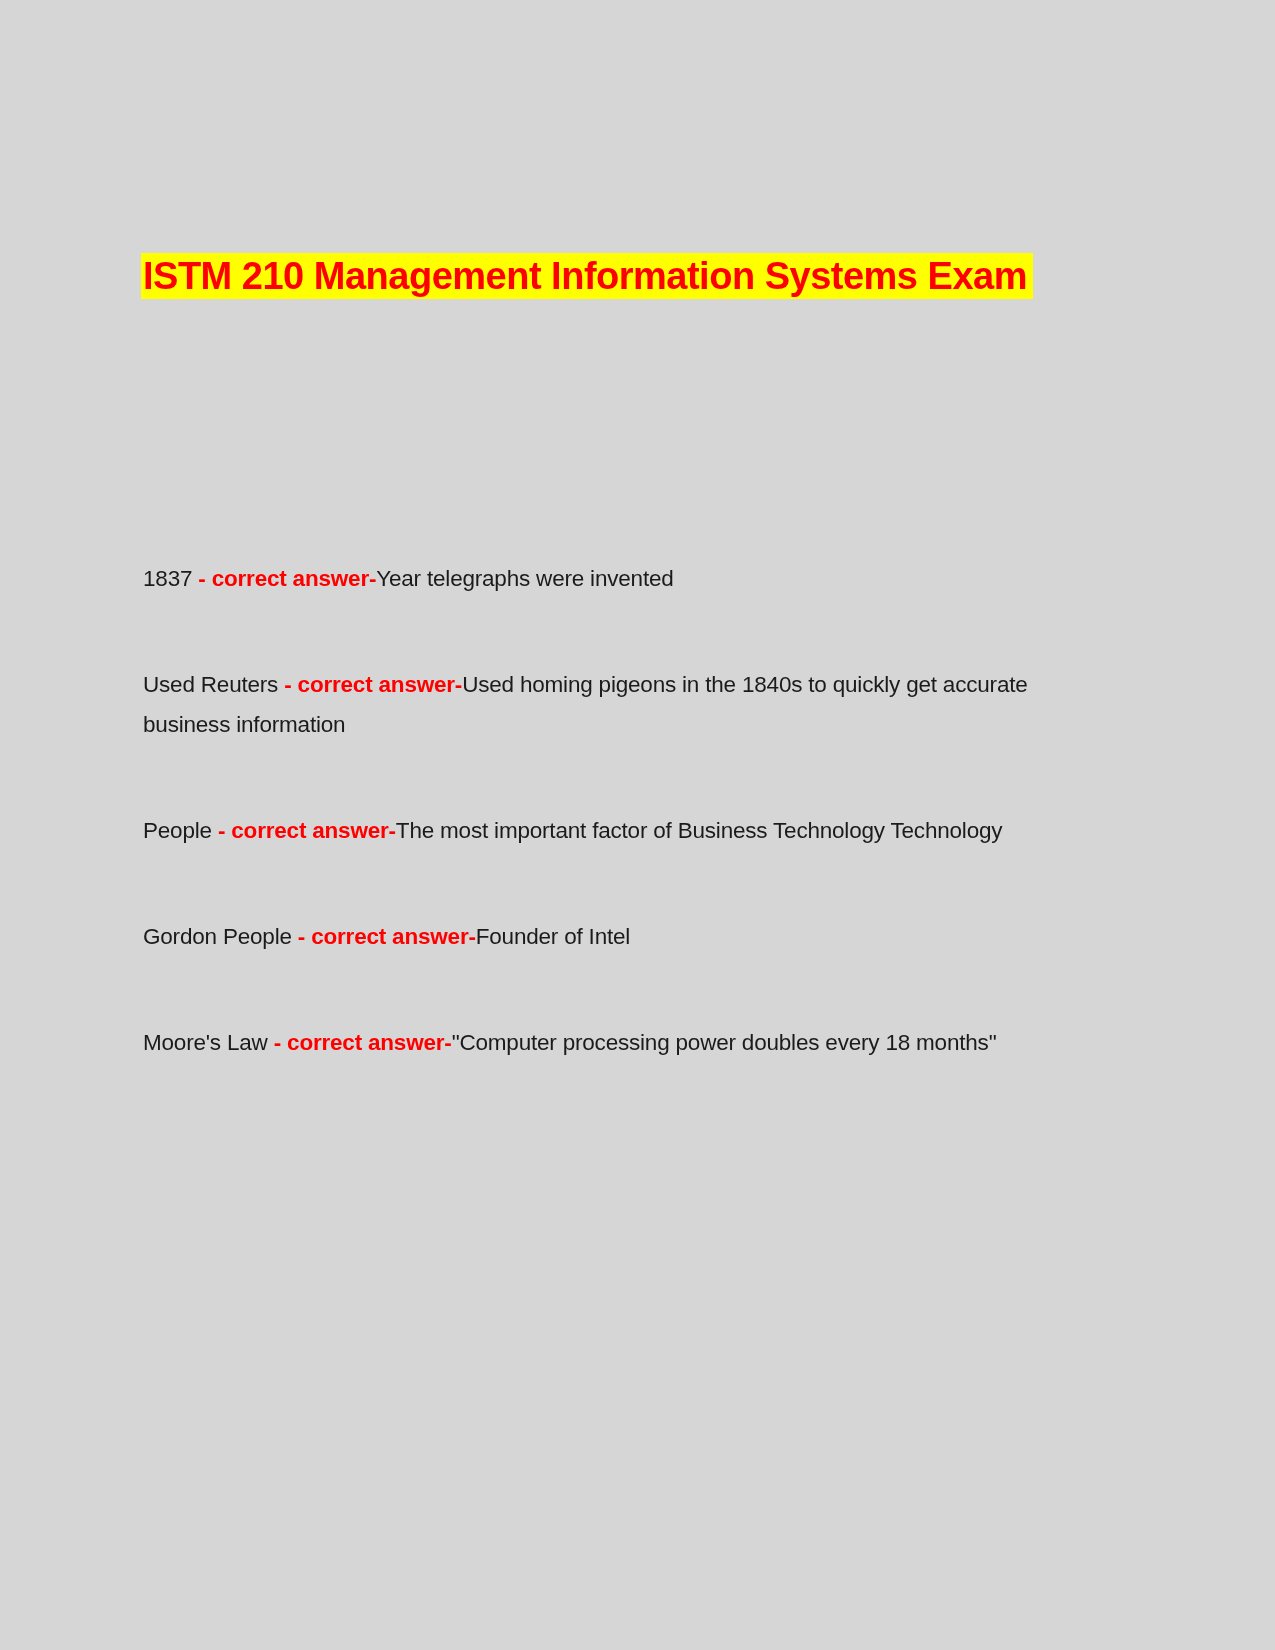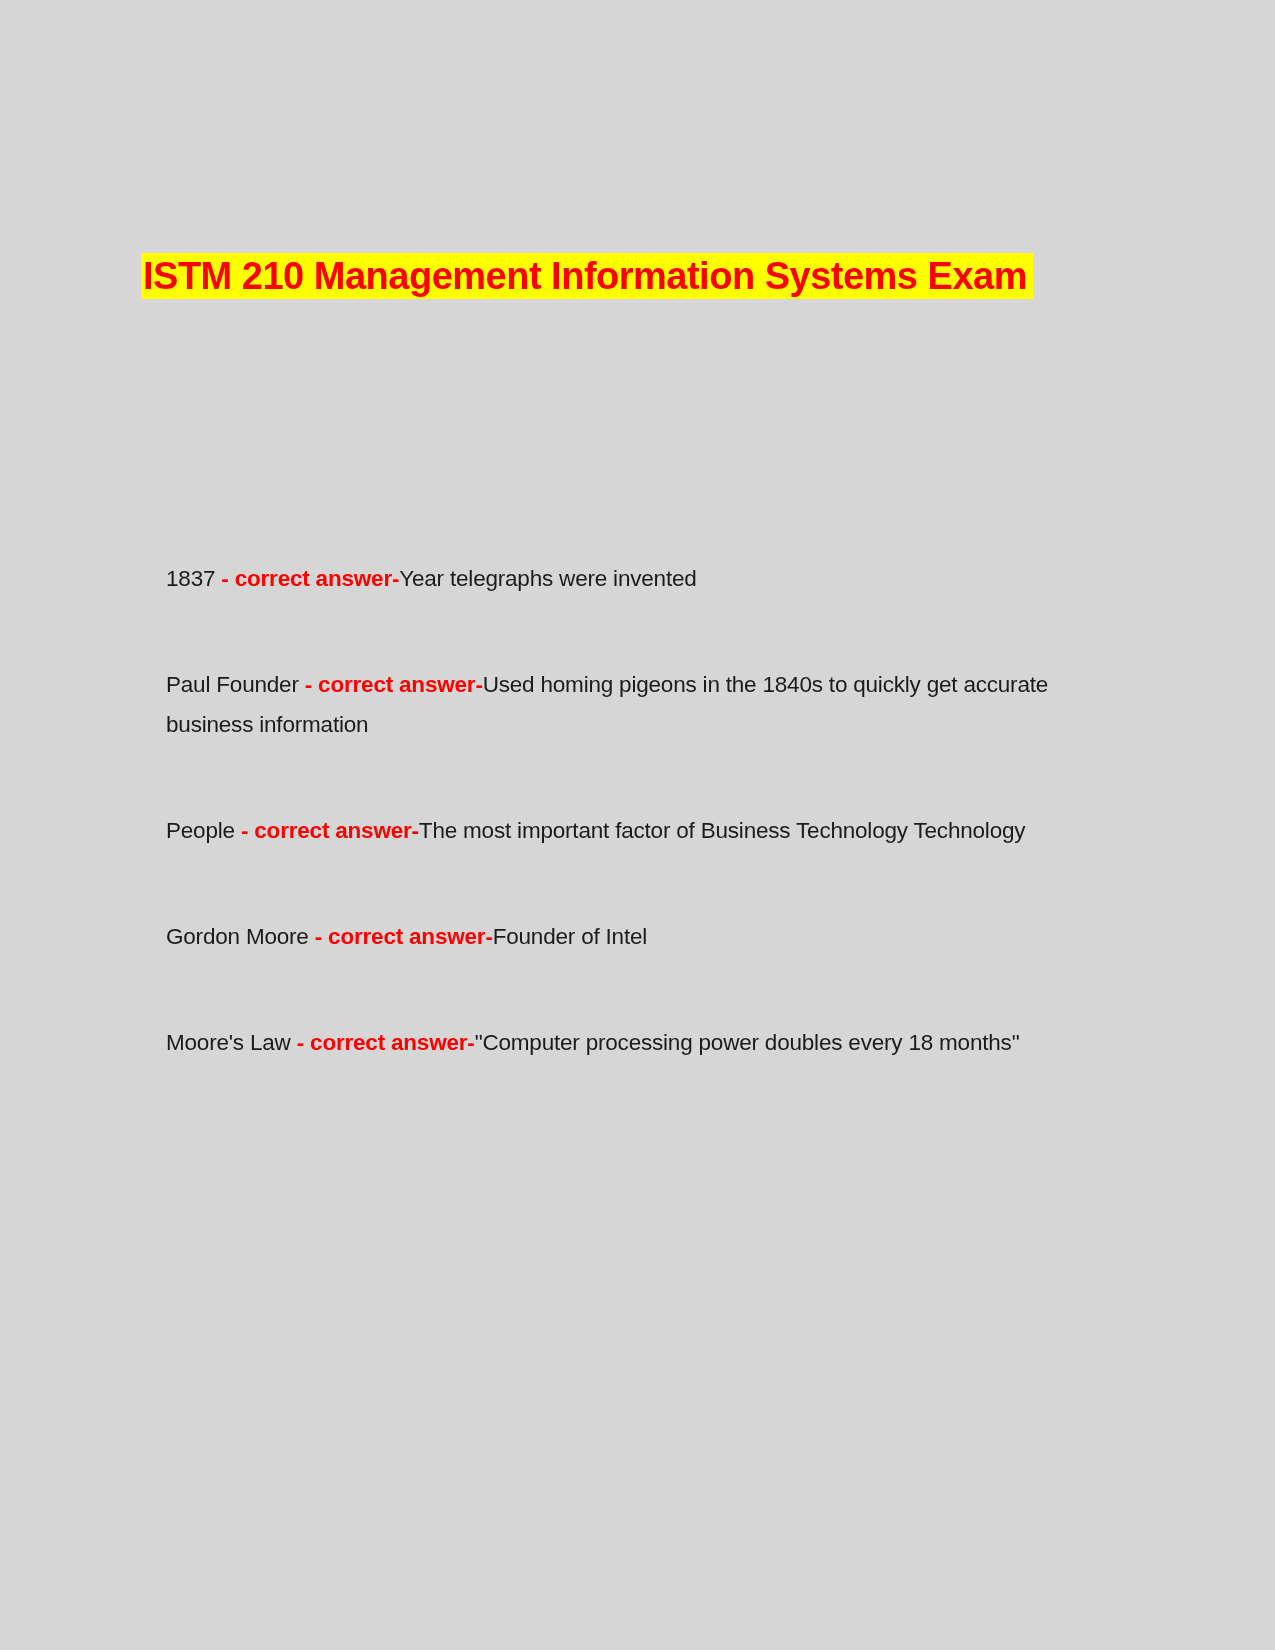--- a/index.html
+++ b/index.html
@@ -36,44 +36,43 @@
   .qa-list {
     margin-top: 252px;
     width: 940px;
   }
   .qa-item {
     font-size: 22.5px;
     line-height: 40px;
     color: #1b1b1b;
     letter-spacing: -0.2px;
     margin-bottom: 66px;
-    margin-left: 23px;
   }
   .qa-marker {
     color: #ff0000;
     font-weight: 700;
   }
 </style>
 </head>
 <body>
 
 <div class="page">
 
   <div class="doc-title">
     <div class="title-line"><span>ISTM 210 Management Information Systems Exam</span></div>
   </div>
 
   <div class="qa-list">
 
     <p class="qa-item"><span class="qa-term">1837</span> <span class="qa-marker">- correct answer-</span><span class="qa-definition">Year telegraphs were invented</span></p>
 
-    <p class="qa-item"><span class="qa-term">Paul Founder</span> <span class="qa-marker">- correct answer-</span><span class="qa-definition">Used homing pigeons in the 1840s to quickly get accurate business information</span></p>
+    <p class="qa-item"><span class="qa-term">Used Reuters</span> <span class="qa-marker">- correct answer-</span><span class="qa-definition">Used homing pigeons in the 1840s to quickly get accurate business information</span></p>
 
     <p class="qa-item"><span class="qa-term">People</span> <span class="qa-marker">- correct answer-</span><span class="qa-definition">The most important factor of Business Technology Technology</span></p>
 
 
-    <p class="qa-item"><span class="qa-term">Gordon Moore</span> <span class="qa-marker">- correct answer-</span><span class="qa-definition">Founder of Intel</span></p>
+    <p class="qa-item"><span class="qa-term">Gordon People</span> <span class="qa-marker">- correct answer-</span><span class="qa-definition">Founder of Intel</span></p>
 
     <p class="qa-item"><span class="qa-term">Moore's Law</span> <span class="qa-marker">- correct answer-</span><span class="qa-definition">"Computer processing power doubles every 18 months"</span></p>
 
   </div>
 
 </div>
 
 </body></html>

